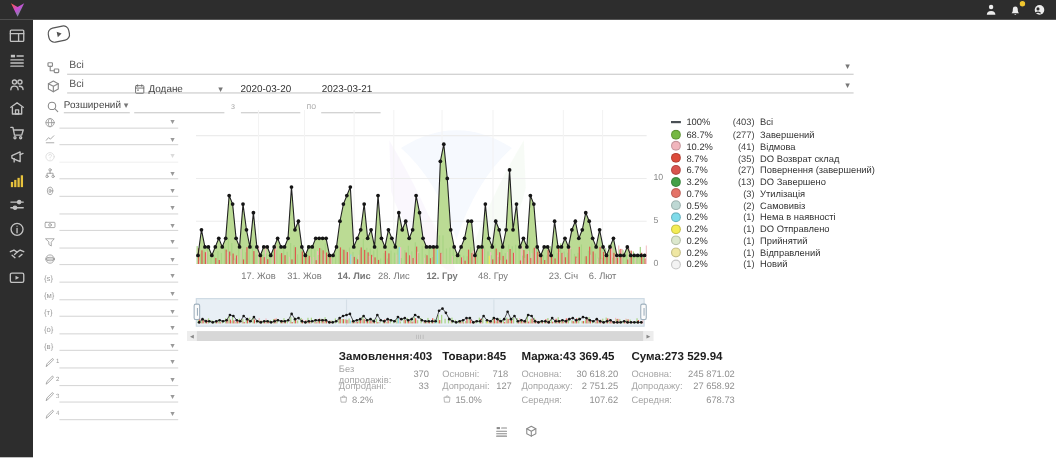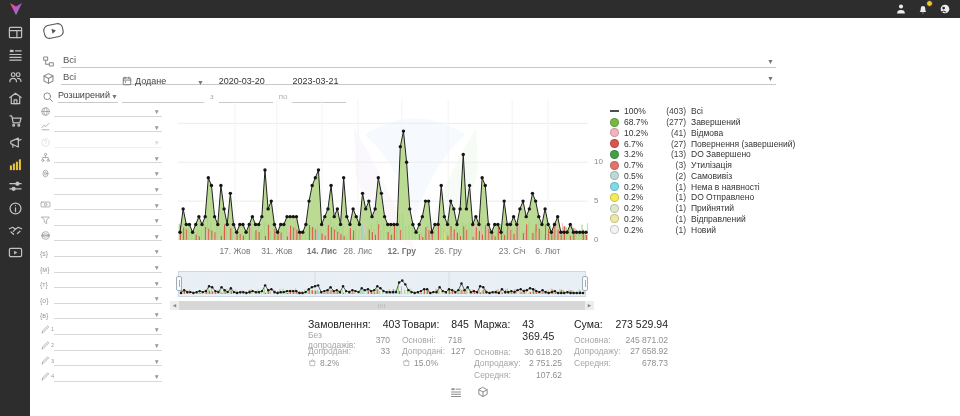--- a/index.html
+++ b/index.html
@@ -75,21 +75,21 @@
   .legend{position:absolute;left:440px;top:11px;font-size:8.5px;color:#333}
   .lrow{display:flex;align-items:center;height:10.75px;cursor:pointer}
   .lswatch{width:9px;height:9px;border-radius:50%;margin-right:5px;flex:none;border:1px solid rgba(0,0,0,.18)}
   .lswatch.line{height:2px;border-radius:0;border:none}
   .lpct{width:30px;text-align:left;margin-right:4px;flex:none}
   .lcount{width:28px;text-align:right;margin-right:5px;flex:none;color:#444}
 
   
   .stats{position:absolute;left:278px;top:300px;display:flex;gap:12px}
   .scol{display:flex;flex-direction:column}
-  .shead{display:flex;justify-content:space-between;font-size:10.5px;font-weight:normal;color:#1d1d1d;margin-bottom:4px;gap:12px}
+  .shead{display:flex;justify-content:flex-start;font-size:10.5px;font-weight:bold;color:#1d1d1d;margin-bottom:4px;gap:0}
   .srow{display:flex;justify-content:space-between;font-size:8.5px;color:#a6a6a6;height:11.5px;align-items:center;gap:6px}
   .srow .sval{color:#8f8f8f}
   .srow .with-icon{display:flex;align-items:center;gap:3px}
   .srow svg{width:9px;height:9px}
 
   .footer-icons{position:absolute;left:420px;top:368px;display:flex;gap:15px;color:#8a8a8a}
   .footer-icons svg{width:12px;height:12px;cursor:pointer}
 </style>
 </head>
 <body>
@@ -903,21 +903,21 @@
           <span class="ylab" style="top: 140px;">0</span>
           <span class="ylab" style="top: 101.111px;">5</span>
           <span class="ylab" style="top: 62.2222px;">10</span>
         </div>
       <div id="xlabels">
           <span class="xlab" style="left: 64.99px;">17. Жов</span>
           <span class="xlab" style="left: 106.81px;">31. Жов</span>
           <span class="xlab" style="left: 151.91px; font-weight: bold;">14. Лис</span>
           <span class="xlab" style="left: 187.99px;">28. Лис</span>
           <span class="xlab" style="left: 231.86px; font-weight: bold;">12. Гру</span>
-          <span class="xlab" style="left: 278.19px;">26. Гру</span>
+          <span class="xlab" style="left: 278.19px;">48. Гру</span>
           <span class="xlab" style="left: 342.15px;">23. Січ</span>
           <span class="xlab" style="left: 377.82px;">6. Лют</span>
         </div>
 
       <div class="navigator">
         <svg id="nav" viewBox="0 0 406 24" preserveAspectRatio="none">
             <line x1="136.01000000000002" x2="136.01000000000002" y1="0" y2="24" stroke="#d5dfe7"></line>
             <line x1="269.99" x2="269.99" y1="0" y2="24" stroke="#d5dfe7"></line>
             <rect x="0.7" y="17.118665684901863" width="1.1" height="4.881334315098138" fill="#a8d584"></rect>
             <rect x="1.9" y="17.728645715663447" width="1.1" height="4.271354284336555" fill="#dd5a4e"></rect>
@@ -1361,20 +1361,26 @@
             <span class="lcount">(277)</span>
             <span class="llabel">Завершений</span>
           </div>
           <div class="lrow">
             <span class="lswatch" style="background:#f1b6bd"></span>
             <span class="lpct">10.2%</span>
             <span class="lcount">(41)</span>
             <span class="llabel">Відмова</span>
           </div>
           <div class="lrow">
+            <span class="lswatch" style="background:#dd4c3c"></span>
+            <span class="lpct">8.7%</span>
+            <span class="lcount">(35)</span>
+            <span class="llabel">DO Возврат склад</span>
+          </div>
+          <div class="lrow">
             <span class="lswatch" style="background:#d9544f"></span>
             <span class="lpct">6.7%</span>
             <span class="lcount">(27)</span>
             <span class="llabel">Повернення (завершений)</span>
           </div>
           <div class="lrow">
             <span class="lswatch" style="background:#43a047"></span>
             <span class="lpct">3.2%</span>
             <span class="lcount">(13)</span>
             <span class="llabel">DO Завершено</span>

